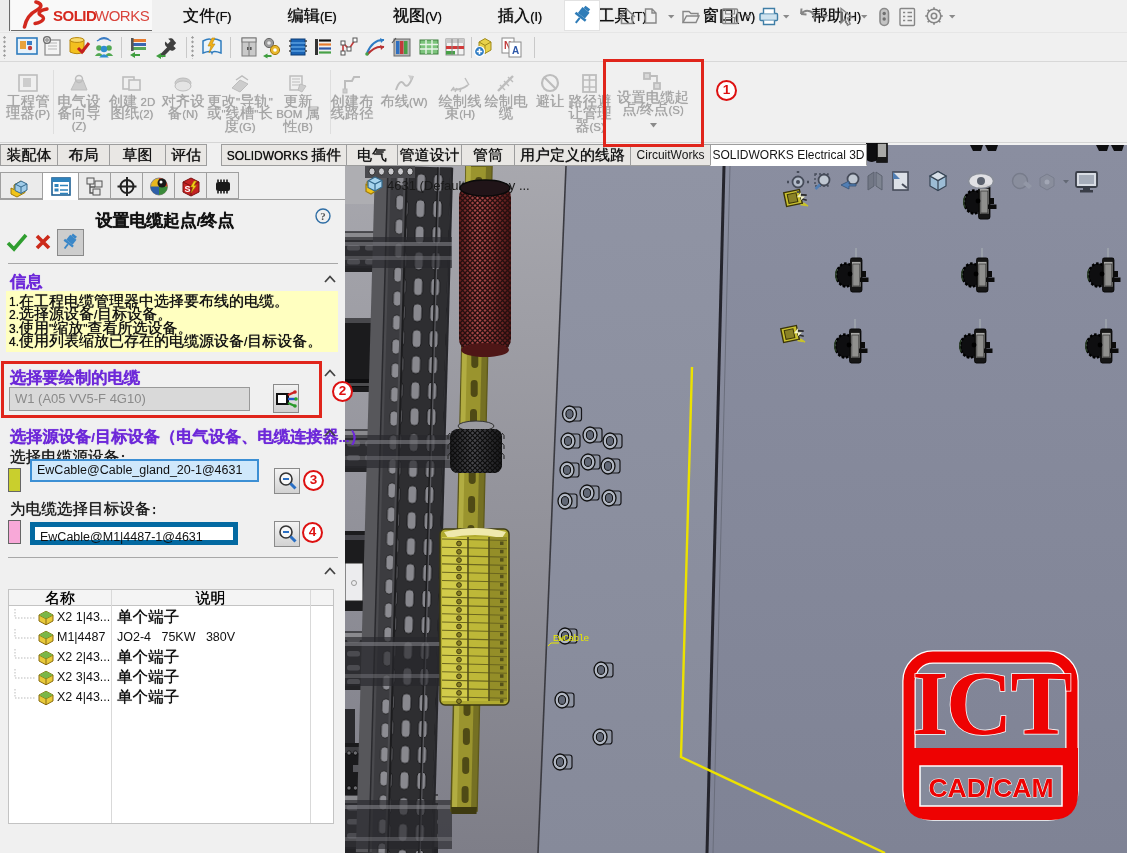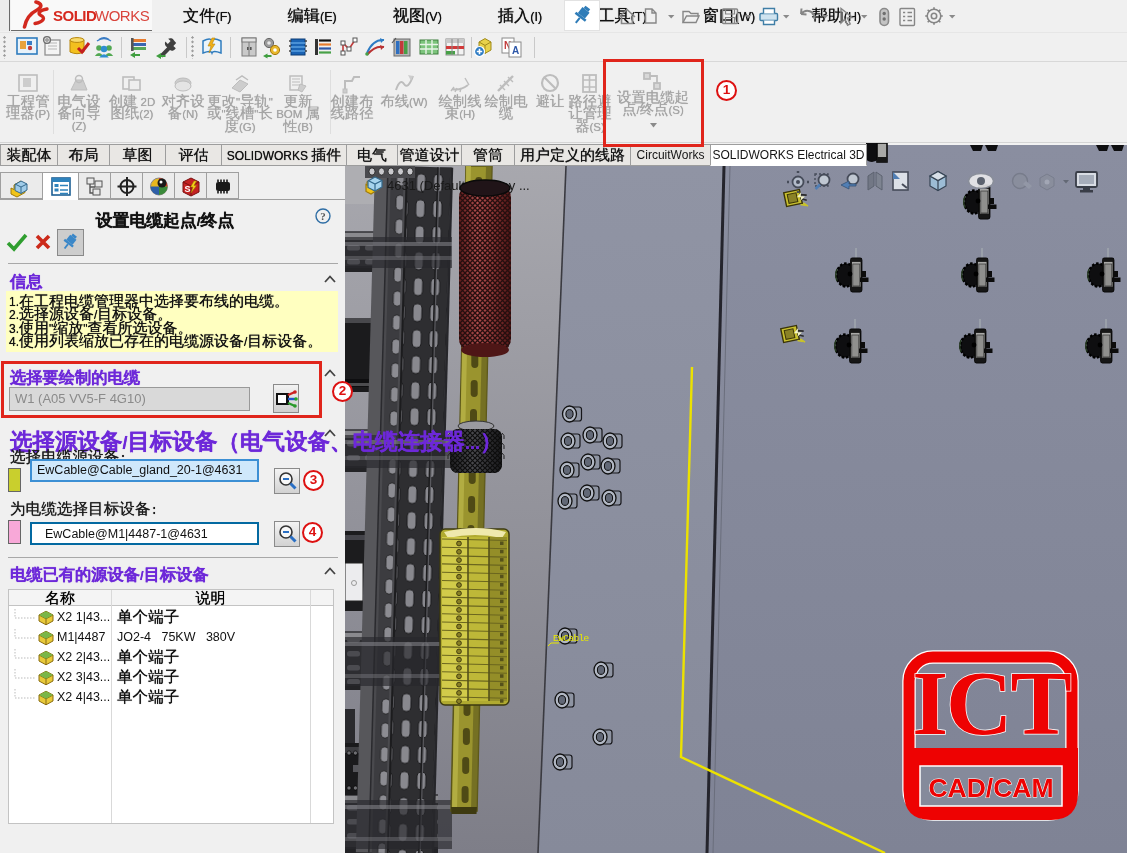--- a/index.html
+++ b/index.html
@@ -285,21 +285,21 @@
         <path d="M0 0 h7 l-3.5 4.5 z" fill="#8a8a8a"></path>
       </svg></div>
 
 <div class="abs" style="left:603px;top:59px;width:101px;height:88px;border:3px solid #e0251b;z-index:20;"></div>
 <div class="anno" style="left:716px;top:80px;">1</div>
 
 <div class="abs" style="left:0;top:143px;width:866px;height:23px;background:#f0f0f0;z-index:4;"></div>
 <div class="tab" style="left:0px;width:58px;"><span class="cjk"><i class="k">装配体</i></span></div>
 <div class="tab" style="left:57px;width:53px;"><span class="cjk"><i class="k">布局</i></span></div>
 <div class="tab" style="left:109px;width:57px;"><span class="cjk"><i class="k">草图</i></span></div>
-<div class="tab" style="left:165px;width:57px;"><span class="cjk"><i class="k">评估</i></span></div>
+<div class="tab" style="left:165px;width:42px;"><span class="cjk"><i class="k">评估</i></span></div>
 <div class="tab" style="left:221px;width:126px;"><span class="cjk">SOLIDWORKS <i class="k">插件</i></span></div>
 <div class="tab" style="left:346px;width:52px;"><span class="cjk"><i class="k">电气</i></span></div>
 <div class="tab" style="left:397px;width:65px;"><span class="cjk"><i class="k">管道设计</i></span></div>
 <div class="tab" style="left:461px;width:54px;"><span class="cjk"><i class="k">管筒</i></span></div>
 <div class="tab" style="left:514px;width:117px;"><span class="cjk"><i class="k">用户定义的线路</i></span></div>
 <div class="tab" style="left:630px;width:81px;"><span class="">CircuitWorks</span></div>
 <div class="tab active" style="left:710px;width:157px;"><span class="">SOLIDWORKS Electrical 3D</span></div>
 
 <div class="anno" style="left:332px;top:381px;z-index:70;">2</div>
 <div class="anno" style="left:303px;top:470px;z-index:70;">3</div>
@@ -891,42 +891,41 @@
 <div class="abs" style="left:273px;top:218px;width:26px;height:29px;background:linear-gradient(#f2f2f2,#cfcfcf);border:1px solid #8a8a8a;"><svg width="24" height="27">
           <rect x="2" y="8" width="13" height="12" fill="#111"></rect>
           <rect x="4" y="10" width="8" height="8" fill="#fff"></rect>
           <path d="M14 10 l7-3" stroke="#cc2222" stroke-width="2.4"></path>
           <path d="M14 14 l8 0" stroke="#2255cc" stroke-width="2.4"></path>
           <path d="M14 18 l7 3" stroke="#2a9a2a" stroke-width="2.4"></path>
           <circle cx="21" cy="7" r="1.8" fill="#cc2222"></circle>
           <circle cx="22" cy="14" r="1.8" fill="#22aa22"></circle>
           <circle cx="21" cy="21" r="1.8" fill="#2a9a2a"></circle>
         </svg></div>
-<div class="sechdr cjk" style="left:10px;top:260px;font-size:18px;"><i class="k">选择源设备</i>/<i class="k">目标设备（电气设备、电缆连接器</i>...<i class="k">）</i></div>
+<div class="sechdr cjk" style="left:10px;top:260px;font-size:13px;"><i class="k">选择源设备</i>/<i class="k">目标设备（电气设备、电缆连接器</i>...<i class="k">）</i></div>
 <svg class="abs" style="left:324px;top:263px" width="12" height="8">
         <path d="M1 7 L6 1.5 L11 7" fill="none" stroke="#444" stroke-width="1.8"></path>
       </svg>
 <div class="lbl cjk" style="left:10px;top:281px;"><i class="k">选择电缆源设备</i>:</div>
 <div class="swatch" style="left:8px;top:302px;background:#c9cf2d;"></div>
 <div class="abs" style="left:30px;top:293px;width:229px;height:23px;background:#cfe8fb;border:2px solid #3c8fd4;font-size:12.5px;color:#111;line-height:19px;padding-left:5px;">EwCable@Cable_gland_20-1@4631</div>
 <div class="magbtn" style="left:274px;top:302px;"><svg width="24" height="24">
           <circle cx="11" cy="10" r="6" fill="#f8f8f8" stroke="#333" stroke-width="1.6"></circle>
           <path d="M8 10 h6" stroke="#2a6fc4" stroke-width="2"></path>
           <path d="M15.5 14.5 l5 5" stroke="#2a6fc4" stroke-width="3"></path>
         </svg></div>
 <div class="lbl cjk" style="left:10px;top:333px;"><i class="k">为电缆选择目标设备</i>:</div>
 <div class="swatch" style="left:8px;top:354px;background:#f8a8d8;"></div>
-<div class="abs" style="left:30px;top:356px;width:229px;height:23px;background:#fff;border:2px solid #0369a1;font-size:12.5px;color:#111;line-height:21px;padding-left:13px;">EwCable@M1|4487-1@4631</div>
+<div class="abs" style="left:30px;top:356px;width:208px;height:23px;background:#fff;border:5px solid #0369a1;font-size:12.5px;color:#111;line-height:21px;padding-left:5px;">EwCable@M1|4487-1@4631</div>
 <div class="magbtn" style="left:274px;top:355px;"><svg width="24" height="24">
           <circle cx="11" cy="10" r="6" fill="#f8f8f8" stroke="#333" stroke-width="1.6"></circle>
           <path d="M8 10 h6" stroke="#2a6fc4" stroke-width="2"></path>
           <path d="M15.5 14.5 l5 5" stroke="#2a6fc4" stroke-width="3"></path>
         </svg></div>
 <div class="hr" style="left:8px;top:391px;width:330px;"></div>
-<div class="sechdr cjk" style="left:10px;top:398px;"><i class="k">电缆已有的源设备</i>/<i class="k">目标设备</i></div>
 <svg class="abs" style="left:324px;top:401px" width="12" height="8">
         <path d="M1 7 L6 1.5 L11 7" fill="none" stroke="#444" stroke-width="1.8"></path>
       </svg>
 <div class="abs" style="left:8px;top:423px;width:326px;height:235px;background:#fff;border:1px solid #c3c3c3;">
 <div class="abs" style="left:0;top:0;width:324px;height:16px;border-bottom:1px solid #c3c3c3;background:#f4f4f4;"></div>
 <div class="abs cjk" style="left:0;top:0;width:102px;text-align:center;font-size:12px;line-height:15px;"><i class="k">名称</i></div>
 <div class="abs cjk" style="left:102px;top:0;width:199px;text-align:center;font-size:12px;line-height:15px;"><i class="k">说明</i></div>
 <div class="abs" style="left:102px;top:0;width:1px;height:233px;background:#d9d9d9;"></div>
 <div class="abs" style="left:301px;top:0;width:1px;height:233px;background:#d9d9d9;"></div>
 <div class="trow" style="left:0;top:17px;">

